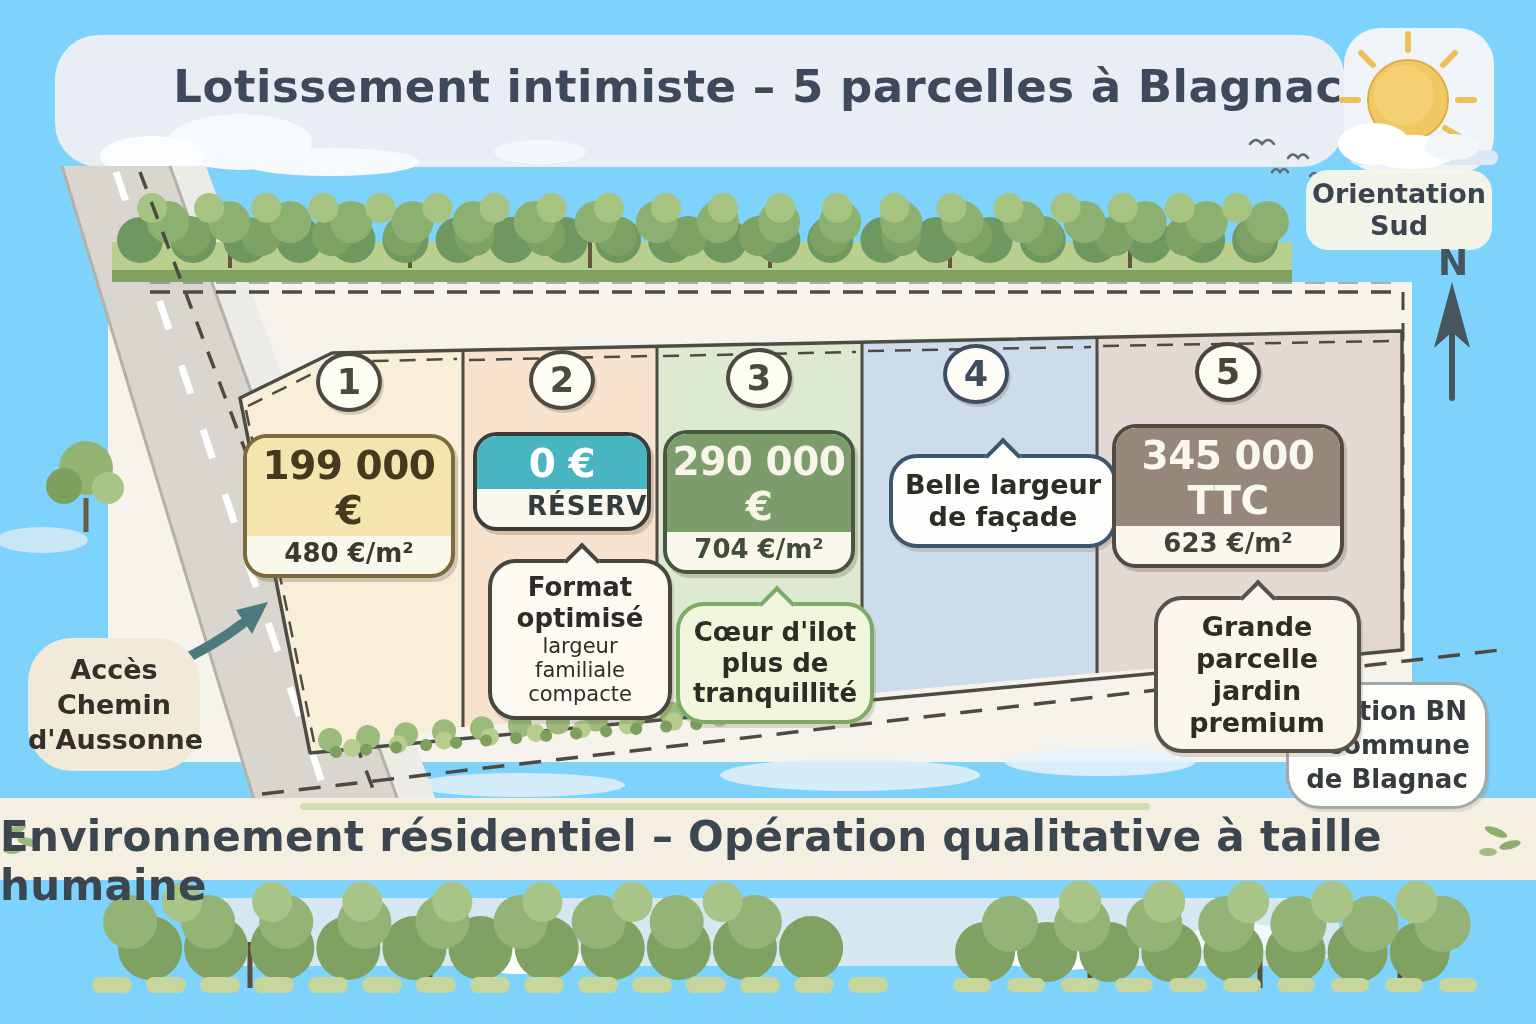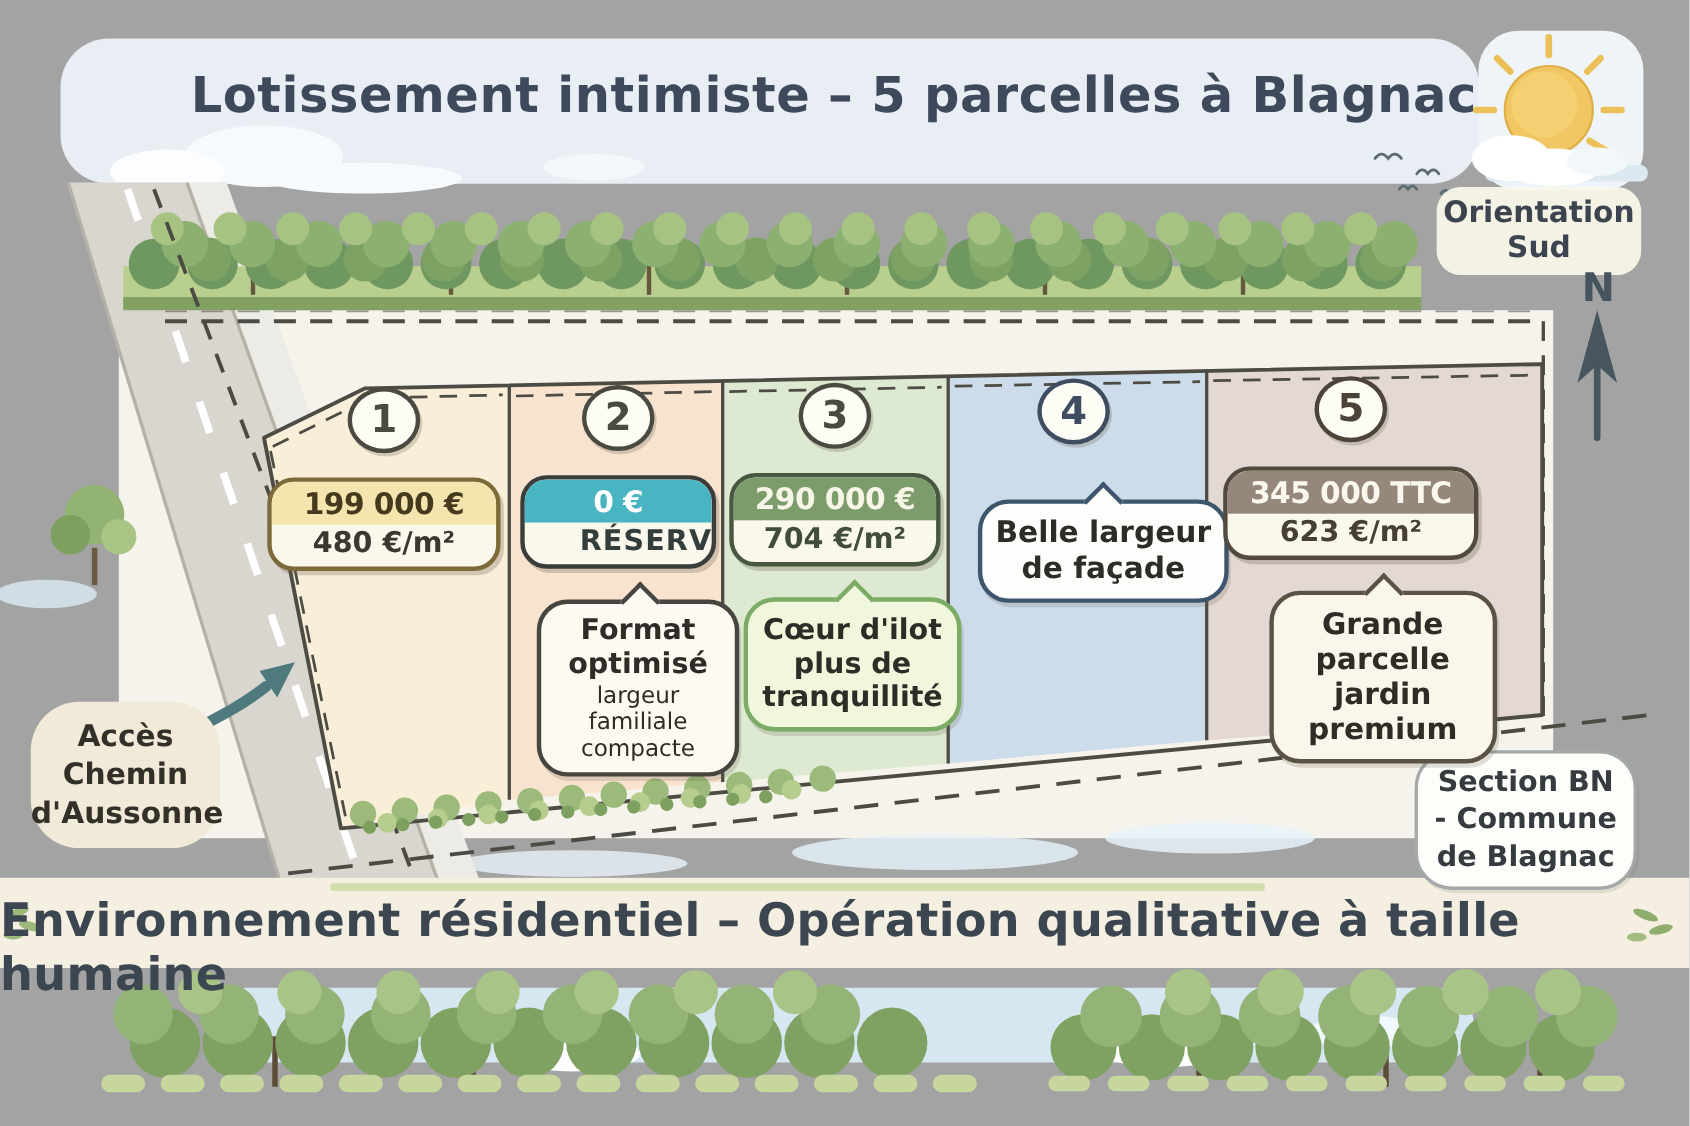--- a/index.html
+++ b/index.html
@@ -1,16 +1,16 @@
 <!DOCTYPE html>
 <html><head>
 <meta charset="utf-8">
 <style>
   html,body{margin:0;padding:0;background:#ffffff;}
-  .page{position:relative;width:1536px;height:1024px;background:#a3a3a3;overflow:hidden;
+  .page{position:relative;width:1536px;height:1024px;background:#7dd3fc;overflow:hidden;
         font-family:"DejaVu Sans","Liberation Sans",sans-serif;}
   svg.scene{position:absolute;left:0;top:0;}
 
   .page-title{position:absolute;left:110px;right:130px;top:60px;text-align:center;
     font-size:45px;font-weight:700;color:#3e4a5c;letter-spacing:.5px;}
 
   .orientation-label{position:absolute;left:1306px;top:170px;width:186px;padding:8px 0;
     background:rgba(249,245,233,.95);border-radius:22px;text-align:center;
     font-size:27px;font-weight:600;color:#3c4450;line-height:1.18;white-space:pre-line;}
 
@@ -37,21 +37,21 @@
   .pc5{left:1112px;top:342px;width:232px;}
 
   .num-circle{width:58px;height:52px;border-radius:50%;background:#fdfcf5;
     border:4px solid var(--circle-border,#4a4940);display:flex;align-items:center;justify-content:center;
     font-size:35px;font-weight:700;color:var(--circle-border,#3a3932);
     box-shadow:2px 3px 0 rgba(105,95,75,.25);margin-bottom:22px;}
 
   .chip{width:100%;border:4px solid var(--chip-border,#555);border-radius:24px;overflow:hidden;
     text-align:center;background:#faf7ec;box-shadow:3px 4px 0 rgba(105,95,75,.28);box-sizing:border-box;}
   .chip-price{background:var(--chip-top,#ddd);color:var(--price-color,#222);
-    font-size:27px;font-weight:800;padding:5px 4px 3px;letter-spacing:-.5px;}
+    font-size:39px;font-weight:800;padding:5px 4px 3px;letter-spacing:-.5px;}
   .chip-sub{font-size:26px;font-weight:700;color:var(--rate-color,#3a3a33);padding:2px 4px 6px;}
   .parcel-card[data-parcel="1"] .chip-sub{font-weight:800;letter-spacing:1px;margin-left:46px;}
 
   .bubble{position:relative;margin-top:28px;border:4px solid var(--bubble-border,#555);
     background:var(--bubble-bg,#fff);border-radius:28px;padding:11px 6px;text-align:center;
     box-shadow:2px 4px 0 rgba(105,95,75,.2);box-sizing:border-box;}
   .bubble::before{content:"";position:absolute;top:-15px;left:44%;width:22px;height:22px;
     background:var(--bubble-bg,#fff);border-left:4px solid var(--bubble-border,#555);
     border-top:4px solid var(--bubble-border,#555);transform:rotate(45deg);}
   .note-main{font-size:26px;font-weight:600;color:#2e2c26;line-height:1.18;white-space:pre-line;}

